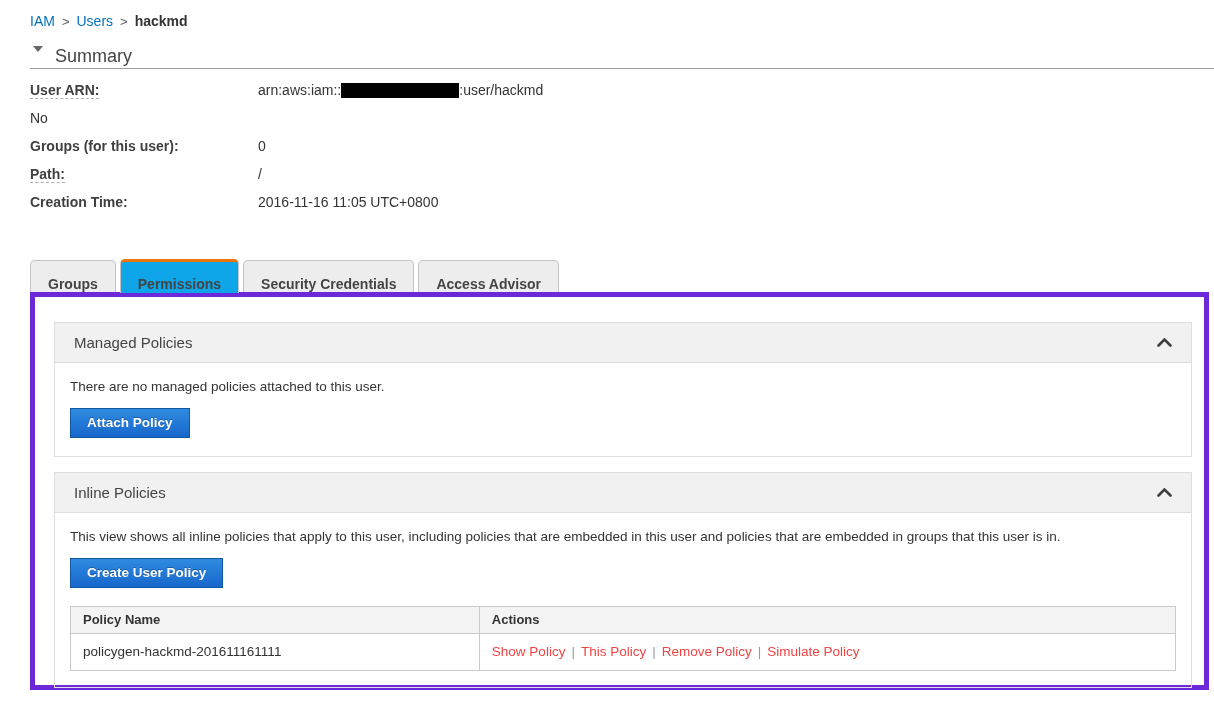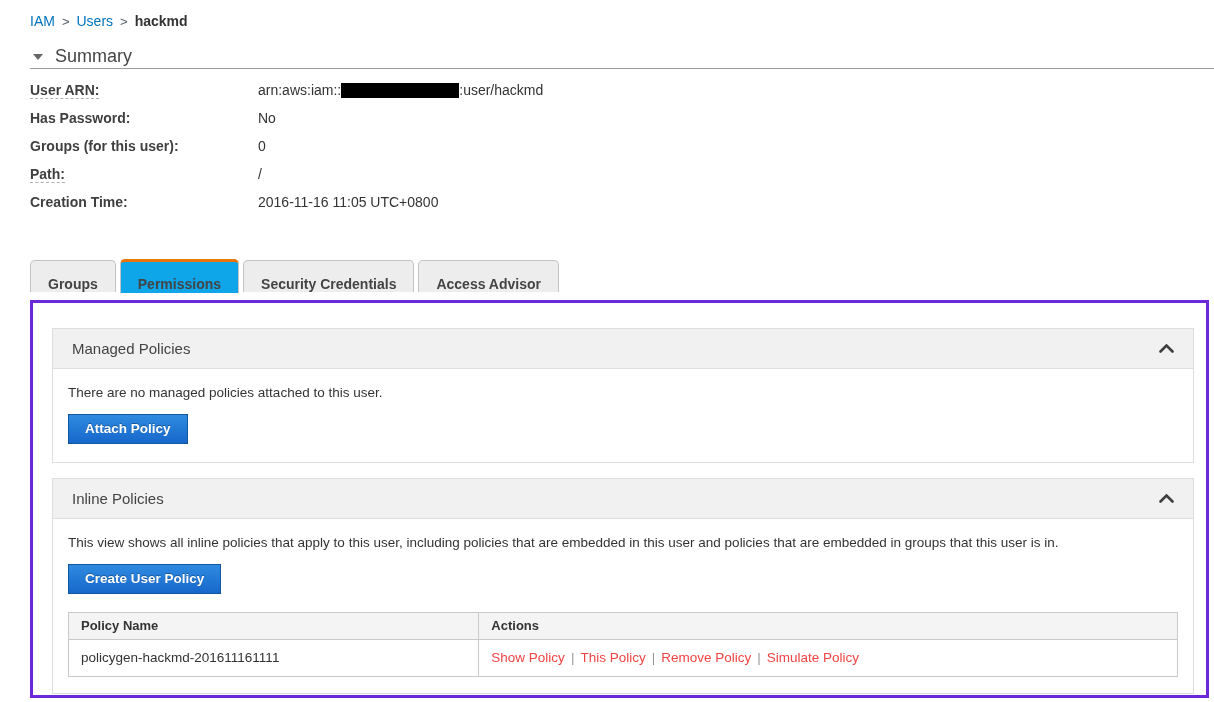--- a/index.html
+++ b/index.html
@@ -12,21 +12,21 @@
   }
   a { text-decoration:none; cursor:pointer; }
 
   
   .breadcrumb { position:absolute; left:30px; top:13px; font-size:14px; }
   .breadcrumb a { color:#0073bb; }
   .breadcrumb .sep { color:#545b64; margin:0 7px; font-size:13px; }
   .breadcrumb .current { font-weight:bold; color:#333; }
 
   
-  .summary-header { position:absolute; left:33px; top:46px; display:flex; align-items:center; font-size:18px; color:#444; }
+  .summary-header { position:absolute; left:33px; top:46px; display:flex; font-size:18px; color:#444; }
   .tri-down { width:0; height:0; border-left:5px solid transparent; border-right:5px solid transparent; border-top:6px solid #666; margin-right:12px; }
   .summary-divider { position:absolute; left:30px; right:0; top:68px; border-top:1px solid #9a9a9a; }
 
   
   .fields { position:absolute; left:30px; top:76px; }
   .field-row { height:28px; display:flex; align-items:center; }
   .field-label { width:228px; font-weight:bold; color:#3f3f3f; }
   .field-label.tip { text-decoration:underline dashed #b0b0b0 1px; text-underline-offset:3px; }
   .field-value { color:#333; }
   .redaction { display:inline-block; width:118px; height:15px; background:#000; vertical-align:text-bottom; }
@@ -38,22 +38,22 @@
     background:#ededed; border:1px solid #c3c3c3; border-bottom:none;
     border-radius:5px 5px 0 0; font-weight:bold; font-size:14px; color:#444; cursor:pointer;
   }
   .tab.active {
     height:34px; line-height:29px; margin-bottom:0;
     background:#0ea5e9; border-top:3px solid #e8760d;
   }
 
   
   .panel {
-    position:absolute; left:30px; top:300px; width:1179px; height:398px;
-    border:3px solid #6d28d9; background:#fff; z-index:1;
+    position:absolute; left:30px; top:292px; width:1179px; height:398px;
+    border:5px solid #6d28d9; background:#fff; z-index:1;
   }
 
   
   .section { margin:0 12px 15px 19px; border:1px solid #dedede; }
   .section.first { margin-top:25px; }
   .section-header {
     height:40px; background:#f1f1f1; border-bottom:1px solid #dedede;
     display:flex; align-items:center; justify-content:space-between;
     padding:0 19px; font-size:15px; color:#444; cursor:pointer;
   }
@@ -95,21 +95,20 @@
   <span>Summary</span>
 </div>
 <div class="summary-divider"></div>
 
 <div class="fields">
   <div class="field-row">
     <span class="field-label tip">User ARN:</span>
     <span class="field-value"><span>arn:aws:iam::</span><span class="redaction"></span><span>:user/hackmd</span></span>
   </div>
   <div class="field-row">
-    <span class="field-label">Has Password:</span>
     <span class="field-value">No</span>
   </div>
   <div class="field-row">
     <span class="field-label">Groups (for this user):</span>
     <span class="field-value">0</span>
   </div>
   <div class="field-row">
     <span class="field-label tip">Path:</span>
     <span class="field-value">/</span>
   </div>

